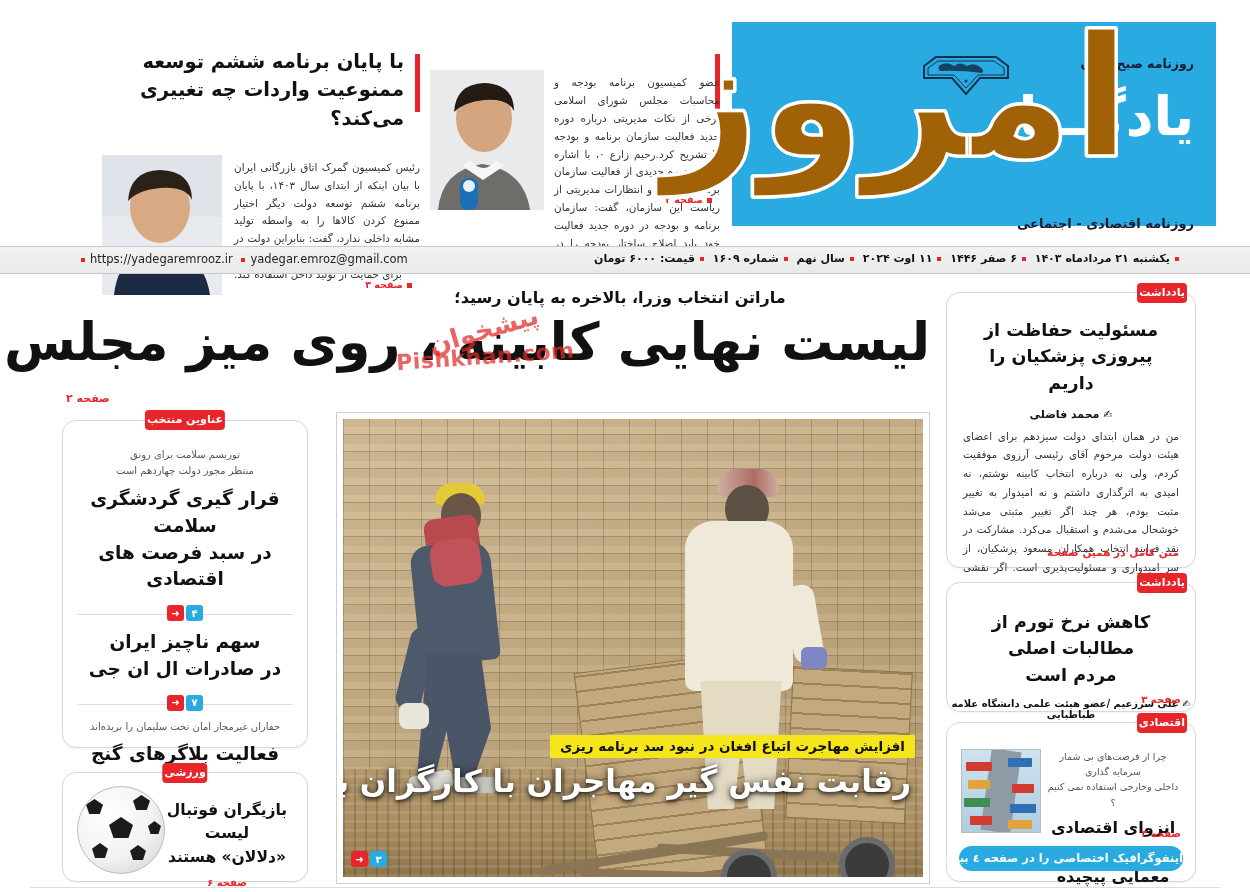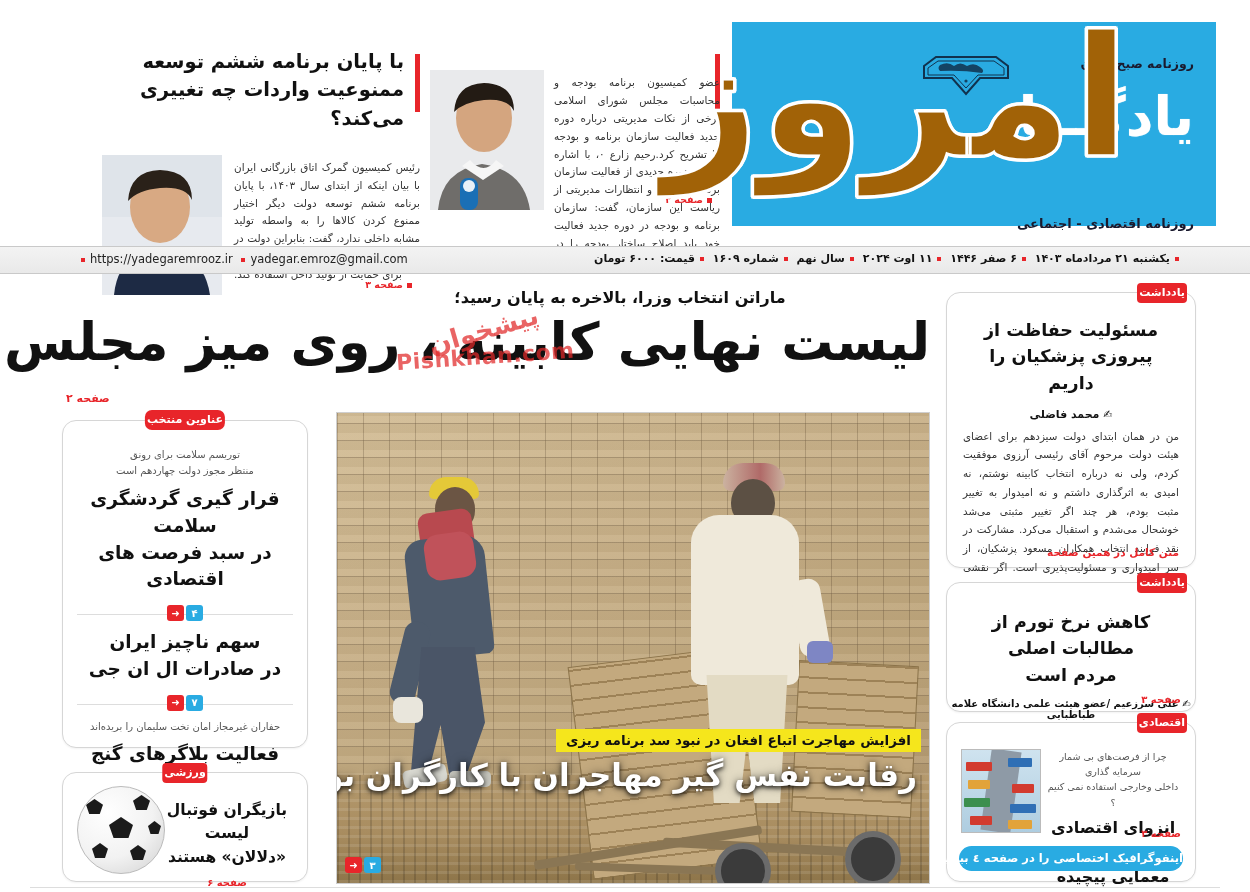--- a/index.html
+++ b/index.html
@@ -117,21 +117,21 @@
   .p-r{width:13px;height:13px;left:70px;top:34px;clip-path:polygon(50% 0,100% 38%,81% 100%,19% 100%,0 38%);}
 
   
   .note-title{font-size:17.5px;font-weight:700;line-height:1.5;color:#111;text-align:center;}
   .note-author{font-size:11px;font-weight:700;color:#111;text-align:center;}
   .note-body{font-size:10.3px;line-height:1.82;color:#333;text-align:justify;direction:rtl;}
   .note-more{font-size:10.5px;font-weight:700;color:#E8252A;}
 
   
   .photo-frame{position:absolute;left:336px;top:412px;width:594px;height:472px;
-     background:#fff;border:1px solid #cfcfcf;box-sizing:border-box;}
+     background:#fff;border:1px solid #cfcfcf;padding:6px;box-sizing:border-box;}
   .photo{position:relative;width:100%;height:100%;overflow:hidden;background:#c9b08a;}
   .wall{position:absolute;inset:0;
     background:
       repeating-linear-gradient(0deg, rgba(90,70,45,.38) 0 1px, rgba(0,0,0,0) 1px 17px),
       repeating-linear-gradient(90deg, rgba(90,70,45,.30) 0 1px, rgba(0,0,0,0) 1px 26px),
       linear-gradient(160deg,#d3bd96 0%,#c6ae85 40%,#bca379 70%,#ab9069 100%);
   }
   .wall:after{content:"";position:absolute;inset:0;
     background:repeating-linear-gradient(0deg,rgba(255,255,255,.10) 0 8px,rgba(0,0,0,.06) 8px 17px);
     opacity:.55;}
@@ -291,21 +291,21 @@
 
   <div class="hl-kicker">ماراتن انتخاب وزرا، بالاخره به پایان رسید؛</div>
   <div class="hl-main">لیست نهایی کابینه ، روی میز مجلس</div>
   <div class="watermark">
     <span class="wm-top">پیشخوان</span>
     <span class="wm-bot">Pishkhan.com</span>
   </div>
   <div class="pg2">صفحه ۲</div>
 
   <div class="box" style="left:62px;top:420px;width:244px;height:326px;">
-    <div class="tag" style="left:50%;transform:translateX(-50%);top:-11px;border-radius:7px;">عناوین منتخب</div>
+    <div class="tag" style="left:50%;transform:translateX(-50%);top:-11px;">عناوین منتخب</div>
 
     <div style="padding:26px 16px 0;">
       <div class="sb-item-sub">توریسم سلامت برای رونق</div>
       <div class="sb-item-sub">منتظر مجوز دولت چهاردهم است</div>
       <div class="sb-item-title" style="margin-top:7px;">قرار گیری گردشگری سلامت</div>
       <div class="sb-item-title">در سبد فرصت های اقتصادی</div>
     </div>
     <div class="sep-row" style="margin-top:12px;">
       <div class="sep-line"></div>
       <div class="badges">

